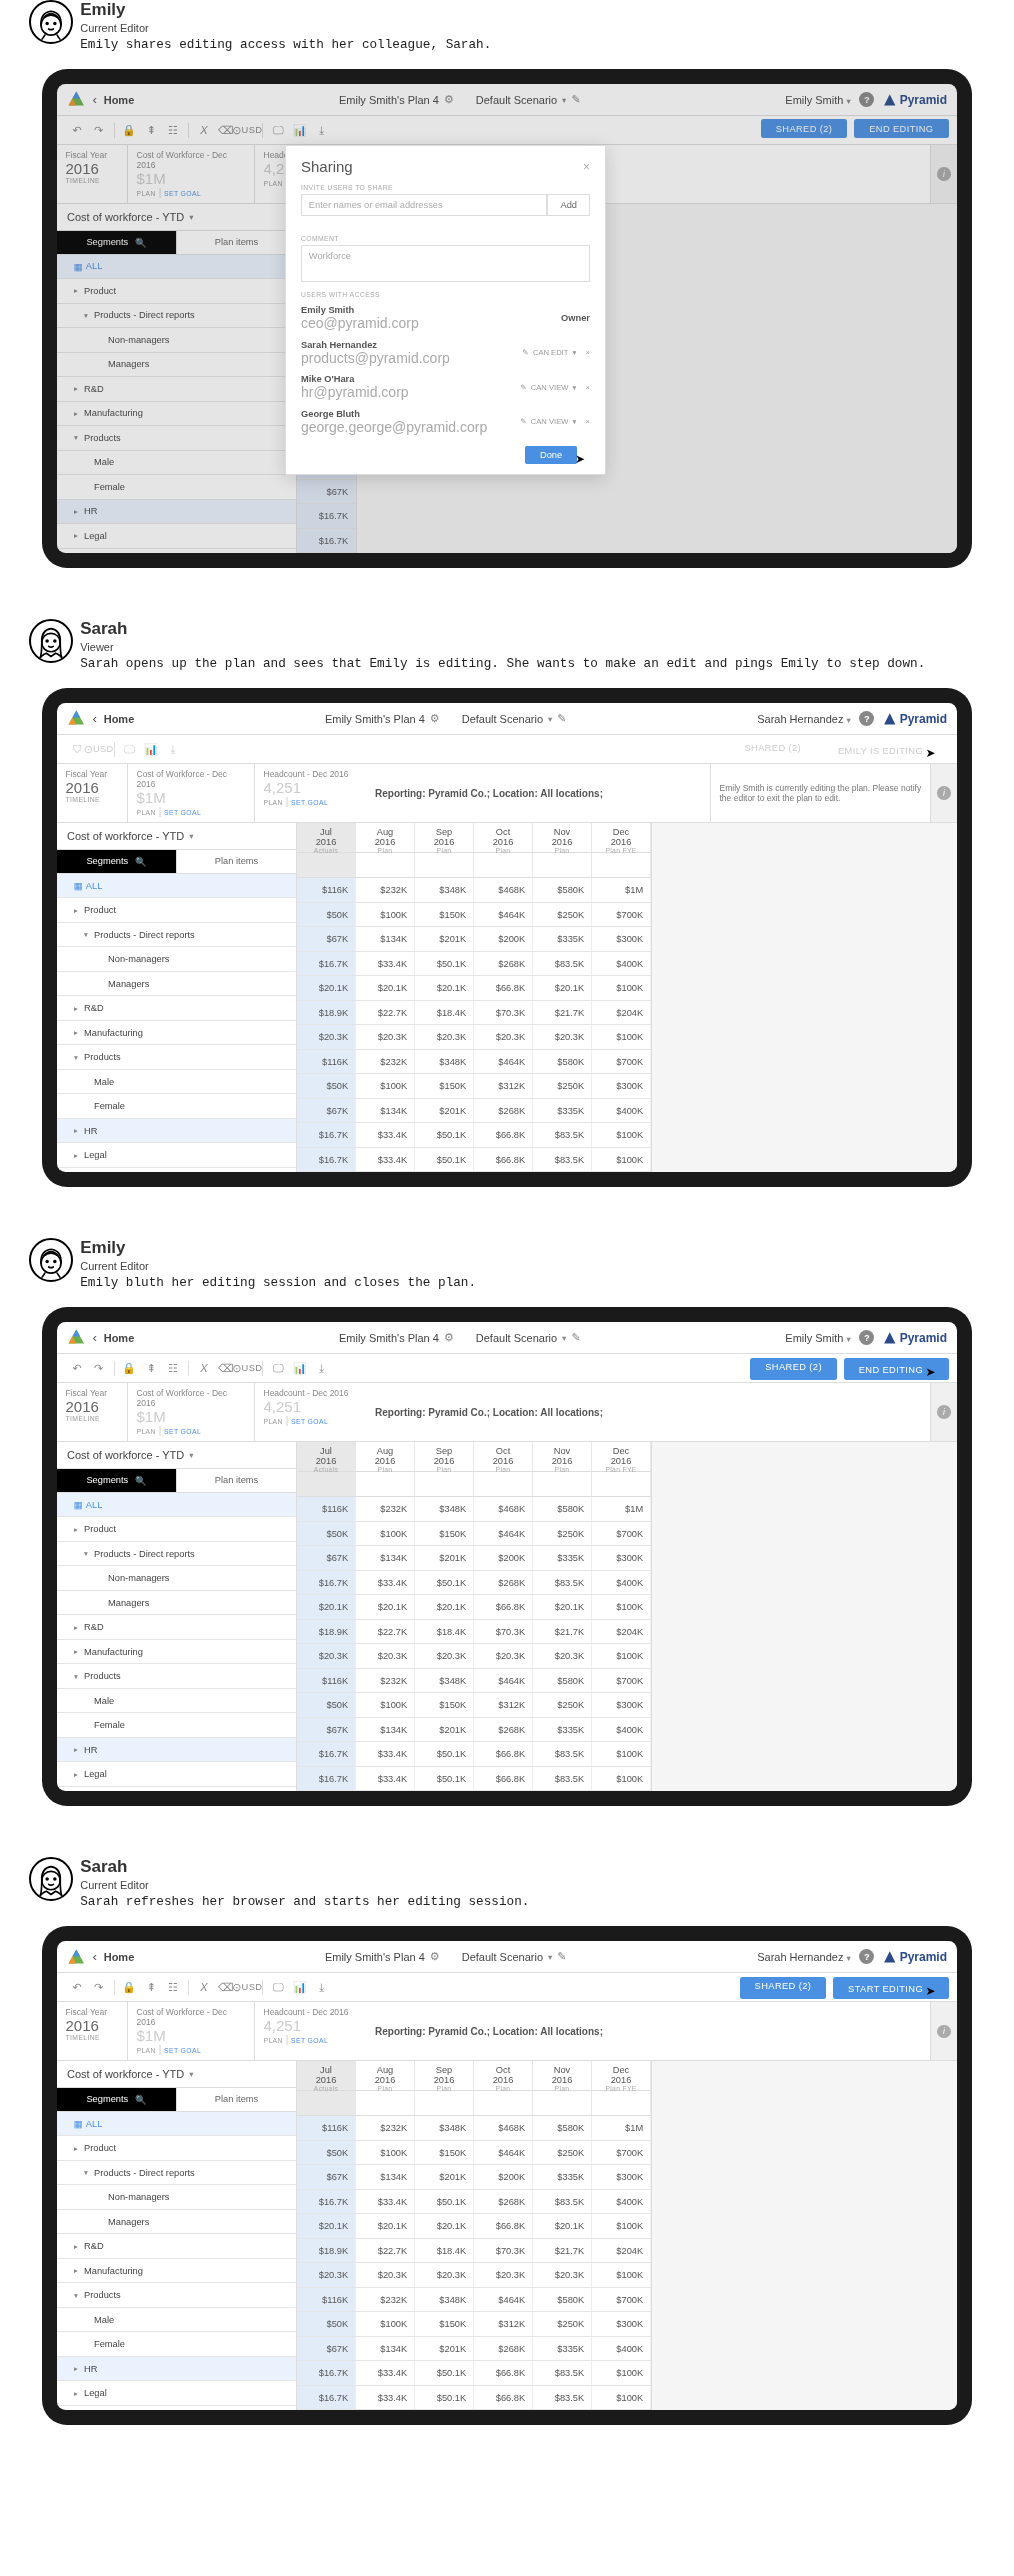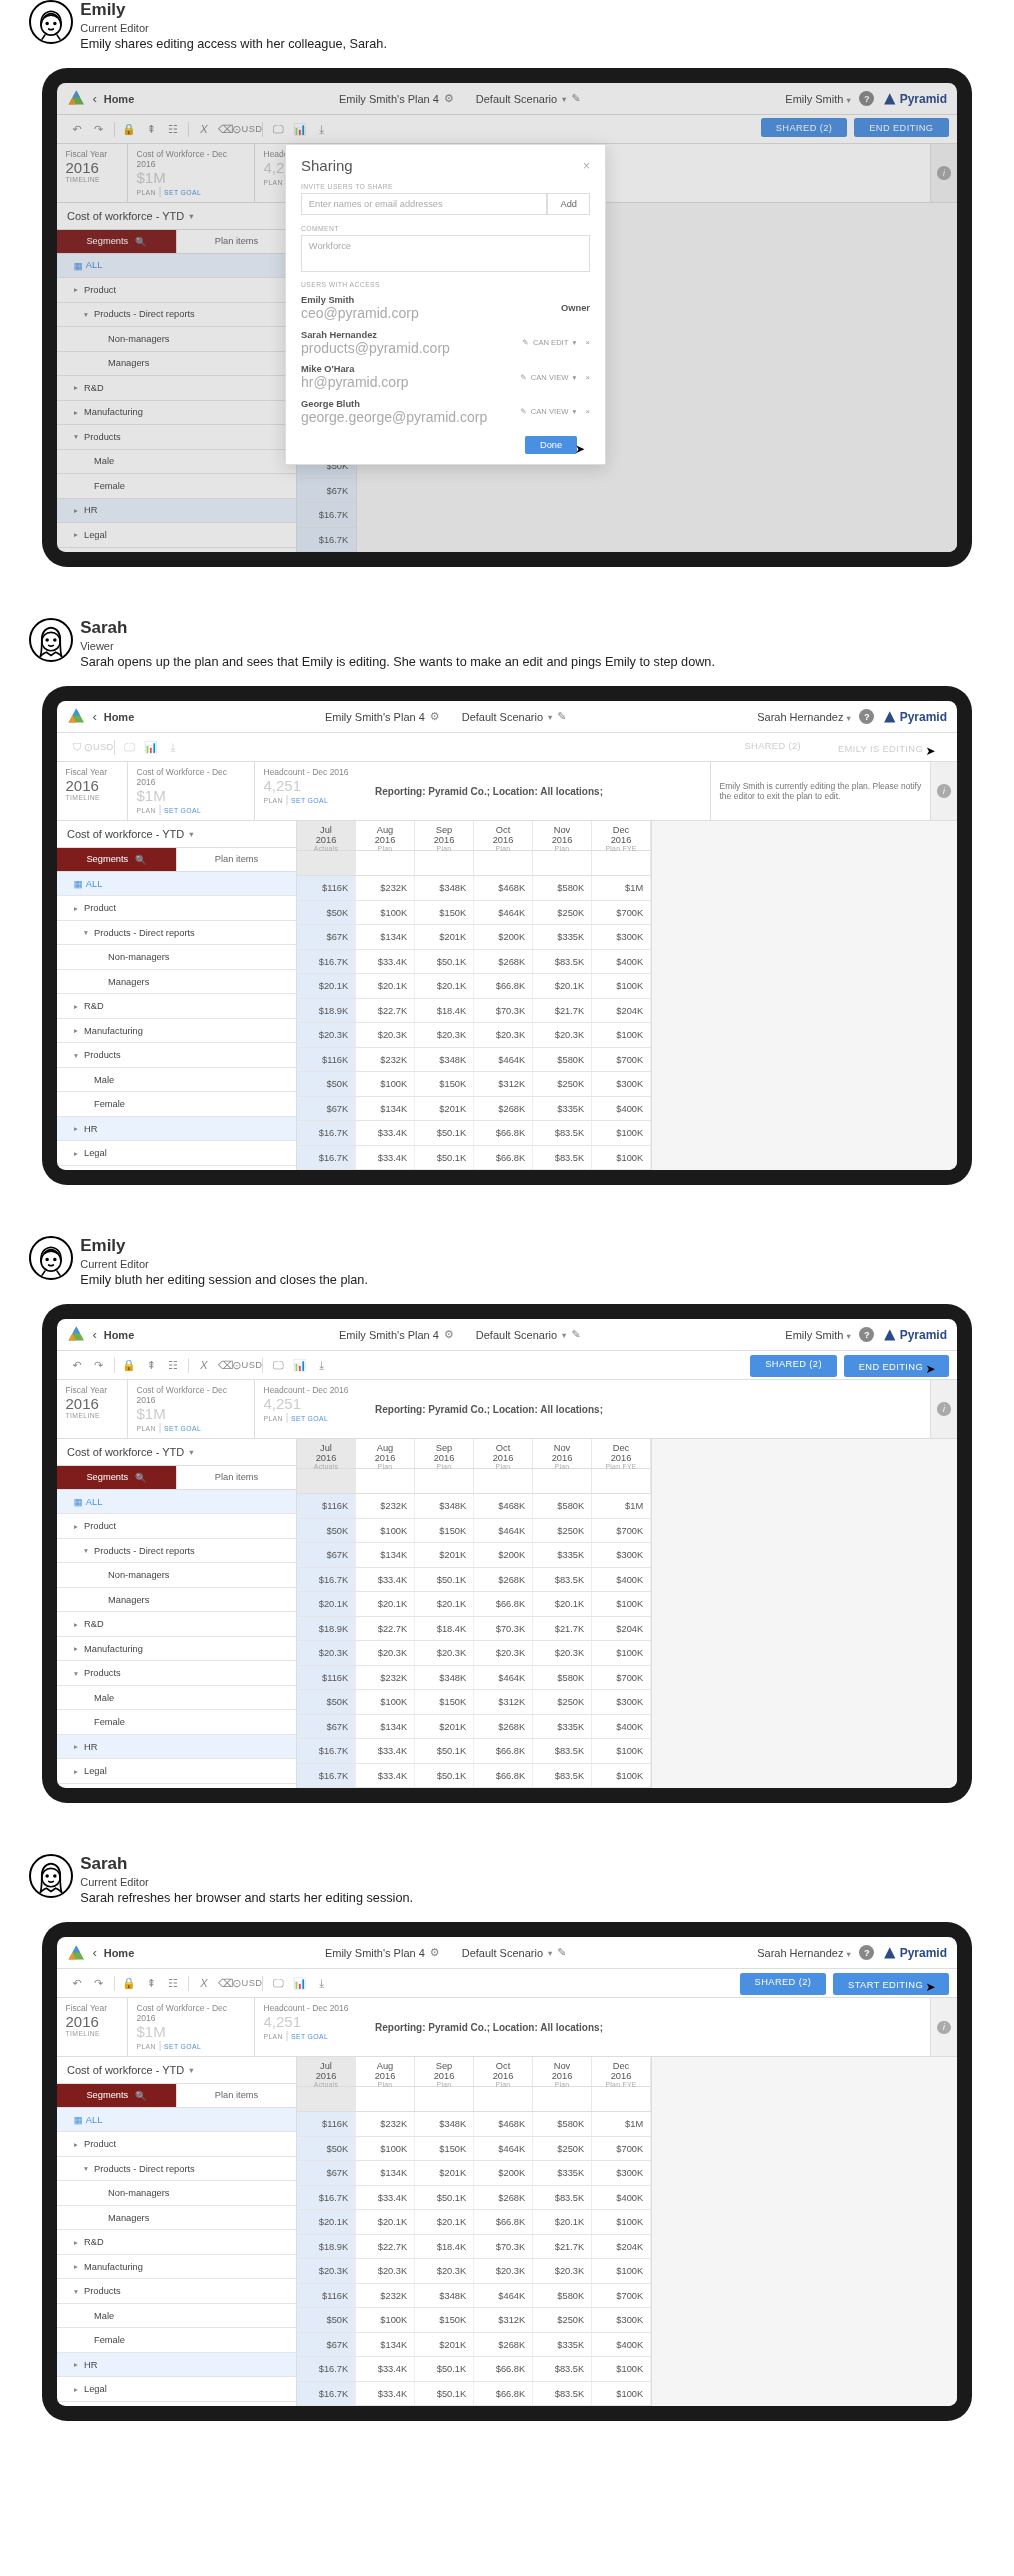--- a/index.html
+++ b/index.html
@@ -3,21 +3,21 @@
 <meta charset="utf-8">
 <style>
 * { box-sizing: border-box; margin: 0; padding: 0; }
 body { background: #fff; font-family: -apple-system, BlinkMacSystemFont, "Segoe UI", Arial, sans-serif; font-size: 10px; color: #333; width: 1014px; }
 .step { margin-bottom: 51px; padding: 0 25px; }
 .step-header { display: flex; align-items: flex-start; gap: 7px; margin-bottom: 17px; padding-left: 4.2px; }
 .avatar { width: 44px; height: 44px; border-radius: 50%; border: 2.5px solid #000; flex-shrink: 0; background: #fff; position: relative; overflow: hidden; }
 .avatar svg { width: 100%; height: 100%; }
 .step-title { font-size: 17px; font-weight: 700; margin-bottom: 1.7px; }
 .step-role { font-size: 11px; color: #444; margin-bottom: 3.4px; }
-.step-desc { font-size: 12.7px; color: #222; }
+.step-desc { font-size: 12.7px; color: #222; font-family: Liberation Mono, monospace; }
 .tablet { background: #1a1a1a; border-radius: 25px; padding: 15px; margin: 0 auto; width: 930px; }
 .tablet-inner { background: #fff; border-radius: 8.5px; overflow: hidden; }
 
 .topbar { display: flex; align-items: center; height: 32px; border-bottom: 0.8px solid #ddd; padding: 0 10px; gap: 6.8px; }
 .logo { width: 18.6px; height: 18.6px; }
 .back-arrow { font-size: 13.5px; color: #555; }
 .home-label { font-size: 11px; color: #444; font-weight: 600; }
 .topbar-center { flex: 1; display: flex; justify-content: center; align-items: center; gap: 5px; font-size: 11px; color: #444; }
 .dropdown-ind { font-size: 8.5px; color: #888; }
 .gear { color: #888; }
@@ -50,21 +50,21 @@
 .sub-plan { font-size: 6.8px; color: #999; letter-spacing: 0.4px; }
 .subbar-report { flex: 1; display: flex; align-items: center; padding-left: 10px; font-size: 10px; font-weight: 700; color: #555; }
 .subbar-info { width: 27px; display: flex; align-items: center; justify-content: center; background: #f0f0f0; border-left: 0.8px solid #ddd; }
 .info-badge { width: 13.5px; height: 13.5px; border-radius: 50%; background: #aaa; color: #fff; font-size: 8.5px; font-style: italic; display: flex; align-items: center; justify-content: center; }
 .editing-notice { width: 220px; padding: 5px 8.5px; font-size: 8.5px; color: #777; border-left: 0.8px solid #ddd; display: flex; align-items: center; }
 
 .plan-body { display: flex; }
 .left-col { width: 240px; border-right: 0.8px solid #ddd; }
 .metric-selector { padding: 6.8px 10px; border-bottom: 0.8px solid #ddd; font-size: 11px; color: #444; display: flex; align-items: center; gap: 5px; }
 .tabs-row { display: flex; border-bottom: 0.8px solid #ddd; }
-.tab-seg { flex: 1; background: #7f1d1d; color: #fff; text-align: center; padding: 6px 3.4px; font-size: 9.3px; display: flex; align-items: center; justify-content: center; gap: 6.8px; }
+.tab-seg { flex: 1; background: #000000; color: #fff; text-align: center; padding: 6px 3.4px; font-size: 9.3px; display: flex; align-items: center; justify-content: center; gap: 6.8px; }
 .tab-seg .search-i { opacity: 0.8; }
 .tab-plan { flex: 1; text-align: center; padding: 6px 3.4px; font-size: 9.3px; color: #666; border-left: 0.8px solid #ddd; }
 .tree { }
 .tree-row { display: flex; align-items: center; height: 24.5px; border-bottom: 0.8px solid #e5e5e5; padding-left: 6.8px; font-size: 9.3px; color: #444; }
 .tree-row.all { background: #eaf2fd; color: #4a90e2; }
 .tree-row.highlight { background: #eaf2fd; }
 .tree-indent-1 { padding-left: 17px; }
 .tree-indent-2 { padding-left: 27px; }
 .tree-indent-3 { padding-left: 41px; }
 .tree-caret { width: 10px; color: #888; font-size: 7.6px; }
@@ -83,21 +83,21 @@
 .data-rows .cell { width: 59px; text-align: right; padding-right: 6.8px; font-size: 9.3px; color: #555; line-height: 24.5px; border-right: 0.8px solid #eee; }
 .data-rows .cell.first { background: #e2ecf9; }
 .right-pad { flex: 1; background: #f5f5f5; border-left: 0.8px solid #ddd; }
 
 
 .sharing-overlay { position: absolute; top: 0; left: 0; right: 0; bottom: 0; background: rgba(80,80,80,0.15); }
 .sharing-dialog { position: absolute; left: 228px; top: 61px; width: 321px; background: #fff; border: 0.8px solid #ddd; border-radius: 1.7px; box-shadow: 0 3.4px 17px rgba(0,0,0,0.15); padding: 12px 15px 10px; }
 .sharing-title { font-size: 15px; font-weight: 300; color: #555; margin-bottom: 8.5px; display: flex; justify-content: space-between; align-items: center; }
 .sharing-close { font-size: 12px; color: #aaa; }
 .sharing-label { font-size: 6.8px; color: #aaa; letter-spacing: 0.4px; margin-bottom: 3.4px; }
-.sharing-input-row { display: flex; gap: 0; margin-bottom: 10px; }
+.sharing-input-row { display: flex; gap: 0; margin-bottom: 19px; }
 .sharing-input { flex: 1; border: 0.8px solid #ddd; padding: 5px 6.8px; font-size: 9.3px; color: #aaa; }
 .sharing-add { border: 0.8px solid #ddd; padding: 5px 12px; font-size: 9.3px; color: #666; }
 .sharing-textarea { width: 100%; border: 0.8px solid #ddd; padding: 5px 6.8px; font-size: 9.3px; color: #aaa; height: 37px; margin-bottom: 8.5px; }
 .sharing-user { display: flex; align-items: center; padding: 4.2px 0; font-size: 9.3px; }
 .sharing-user-info { flex: 1; }
 .sharing-user-name { color: #555; font-weight: 600; }
 .sharing-user-email { color: #aaa; font-size: 14px; }
 .sharing-user-role { font-size: 7.6px; color: #999; display: flex; align-items: center; gap: 4.2px; }
 .sharing-owner { font-weight: 700; color: #555; font-size: 9.3px; }
 .sharing-done { text-align: right; margin-top: 6.8px; }

